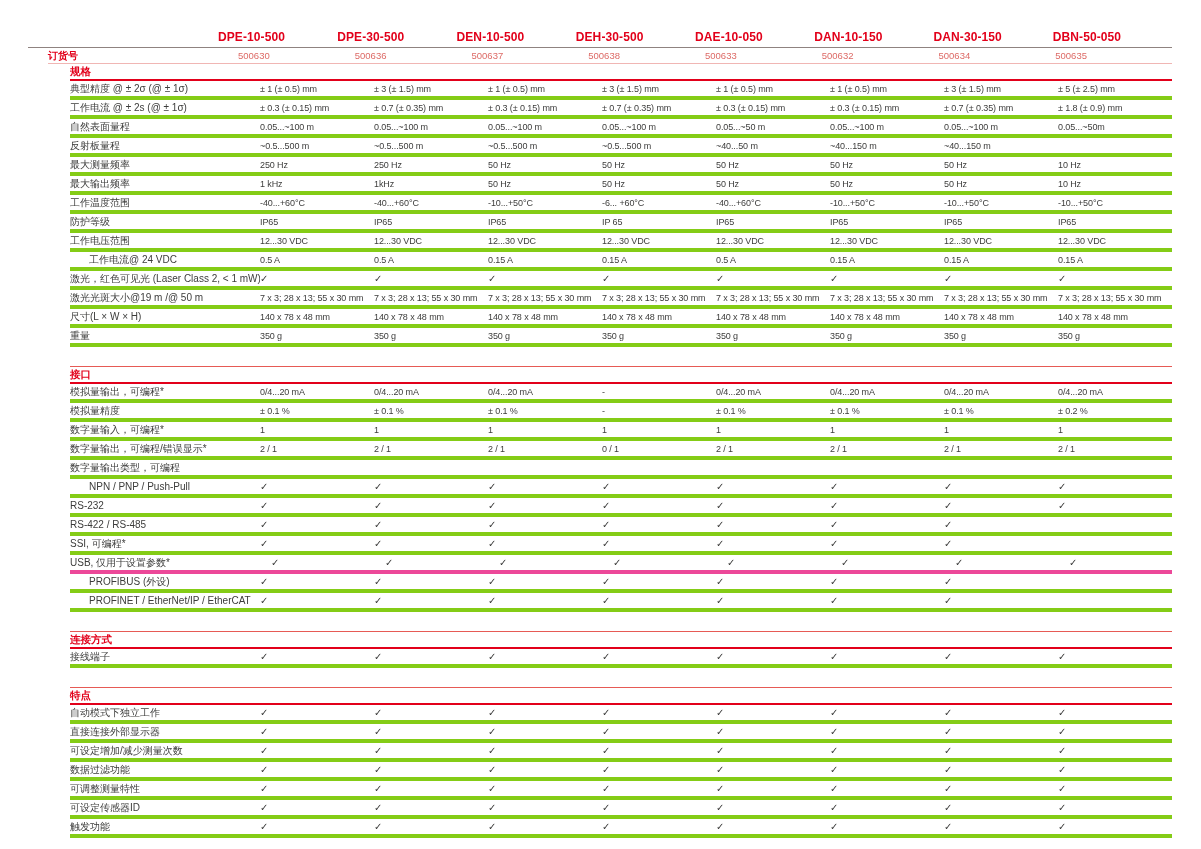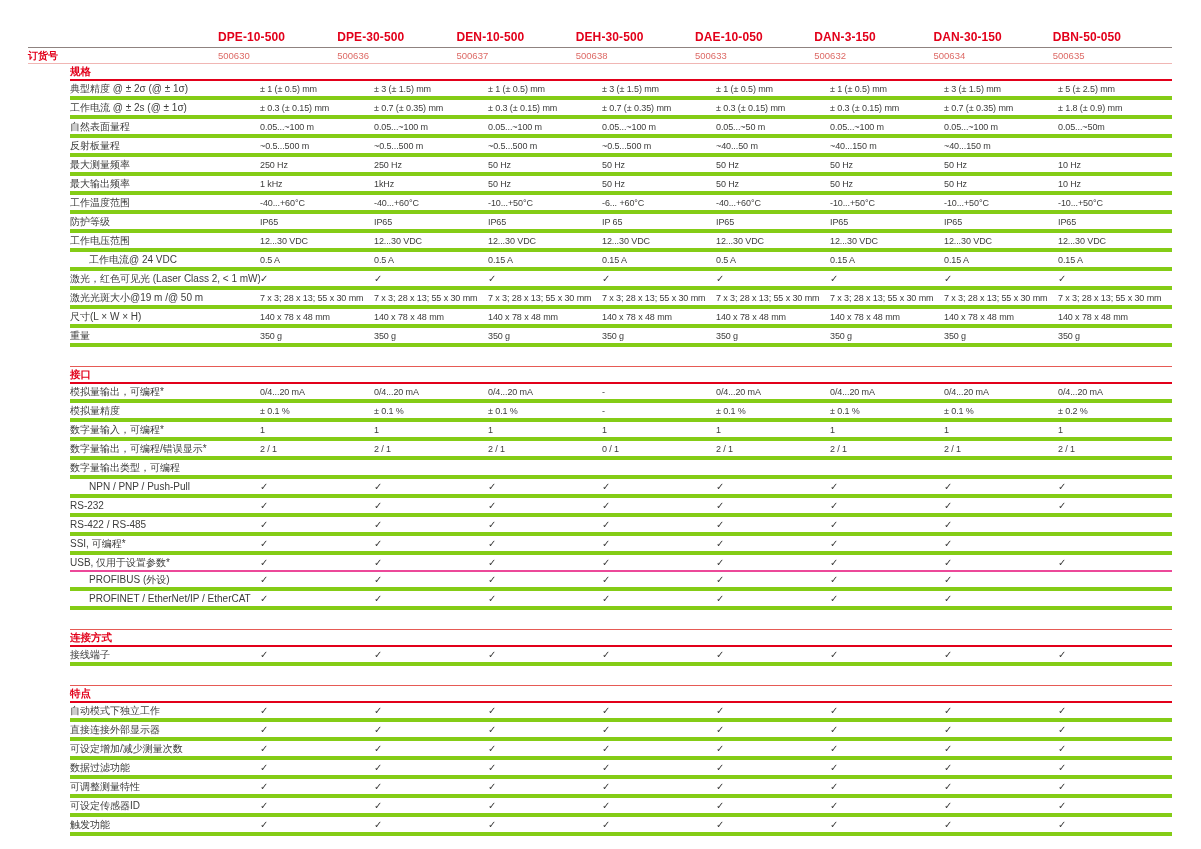--- a/index.html
+++ b/index.html
@@ -18,37 +18,37 @@
   }
 
   
   .model-row{height:21px;border-bottom:1px solid #8f8380;}
   .model-cell{
     font-weight:bold;font-size:12px;color:#e2001a;
     white-space:nowrap;overflow:hidden;letter-spacing:0.1px;
   }
 
   
-  .order-row{height:15px;border-bottom:1px solid #f0b6b4;}
+  .order-row{height:15px;border-bottom:1px solid #f0b6b4;margin-left:20px;}
   .order-label{font-weight:bold;font-size:10px;color:#e2001a;}
   .order-cell{font-size:9.5px;color:#dd6a66;}
 
   
   .section{margin-top:0;margin-left:42px;}
   .section + .section{margin-top:19px;}
   .section-head{
     height:15px;line-height:15px;
     border-bottom:2px solid #e2001a;
   }
   .section + .section .section-head{border-top:1px solid #e65a55;}
   .section-title{font-weight:bold;font-size:10.5px;color:#e2001a;}
 
   
   .row{height:15px;border-bottom:4px solid #84cc16;}
-  .row.dark-sep{border-bottom:2px solid #ec4899;}
+  .row.dark-sep{border-bottom:4px solid #ec4899;gap:11px;}
   .row-label{
     font-size:10px;color:#3c3c3b;white-space:nowrap;overflow:hidden;
   }
   .row-label.indent{padding-left:19px;}
   .cell{
     font-size:9px;color:#3c3c3b;white-space:nowrap;overflow:hidden;
     letter-spacing:-0.1px;padding-right:3px;
   }
   .cell.check{font-size:10px;letter-spacing:0;}
   .subheader .row-label{color:#3c3c3b;}
@@ -58,21 +58,21 @@
 
 <div id="sheet">
 
   <div class="grid-row model-row">
     <div class="model-cell"></div>
   <div class="model-cell">DPE-10-500</div>
       <div class="model-cell">DPE-30-500</div>
       <div class="model-cell">DEN-10-500</div>
       <div class="model-cell">DEH-30-500</div>
       <div class="model-cell">DAE-10-050</div>
-      <div class="model-cell">DAN-3-150</div>
+      <div class="model-cell">DAN-10-150</div>
       <div class="model-cell">DAN-30-150</div>
       <div class="model-cell">DBN-50-050</div>
     </div>
 
   <div class="grid-row order-row">
     <div class="order-label">订货号</div>
   <div class="order-cell">500630</div>
       <div class="order-cell">500636</div>
       <div class="order-cell">500637</div>
       <div class="order-cell">500638</div>

